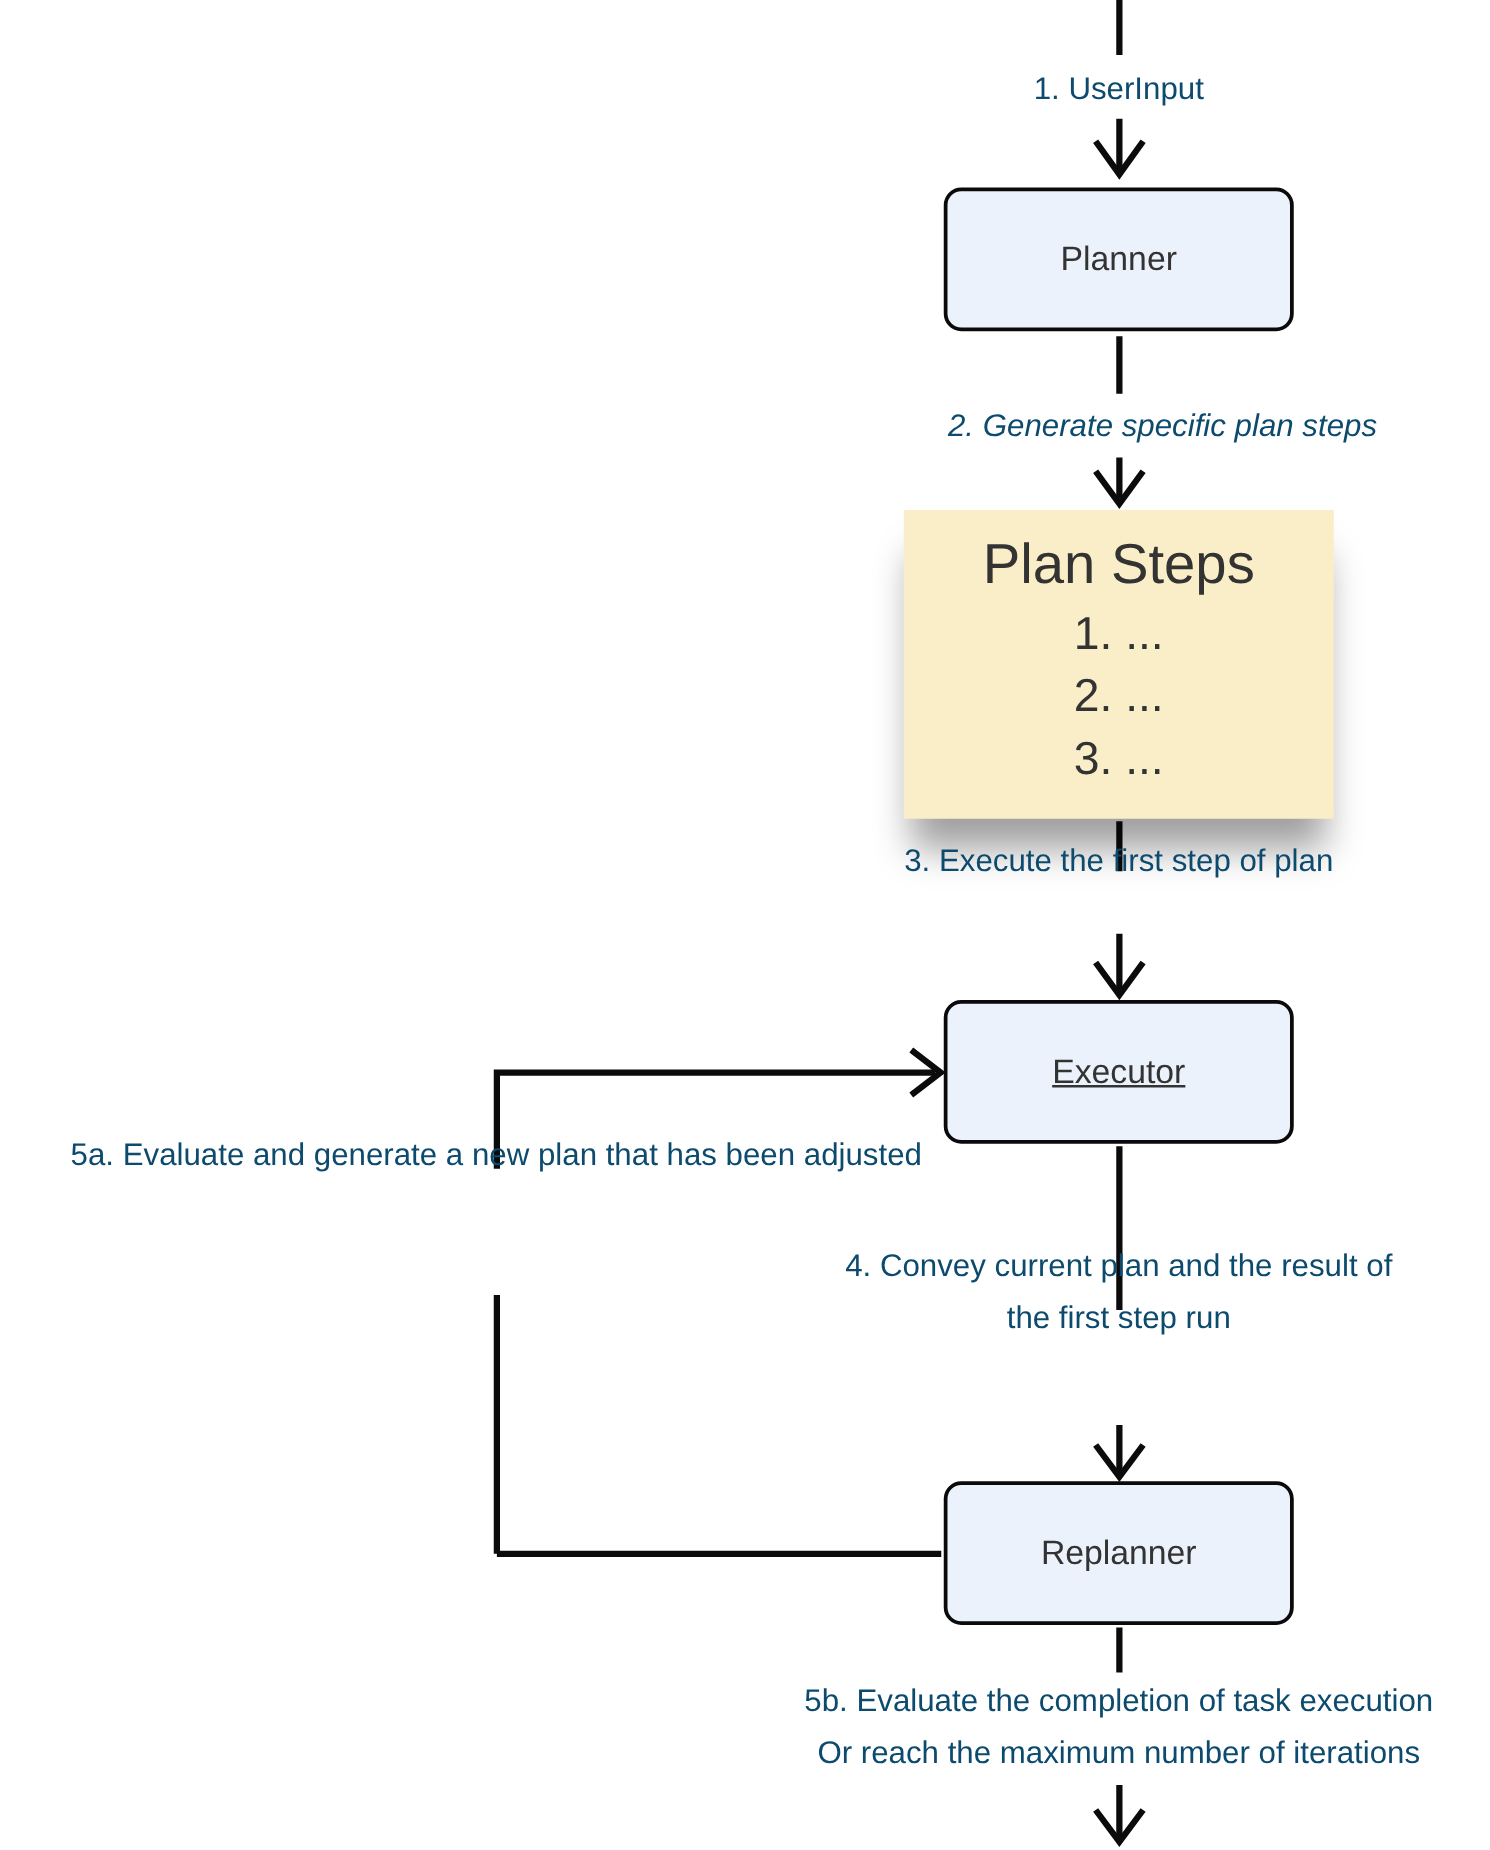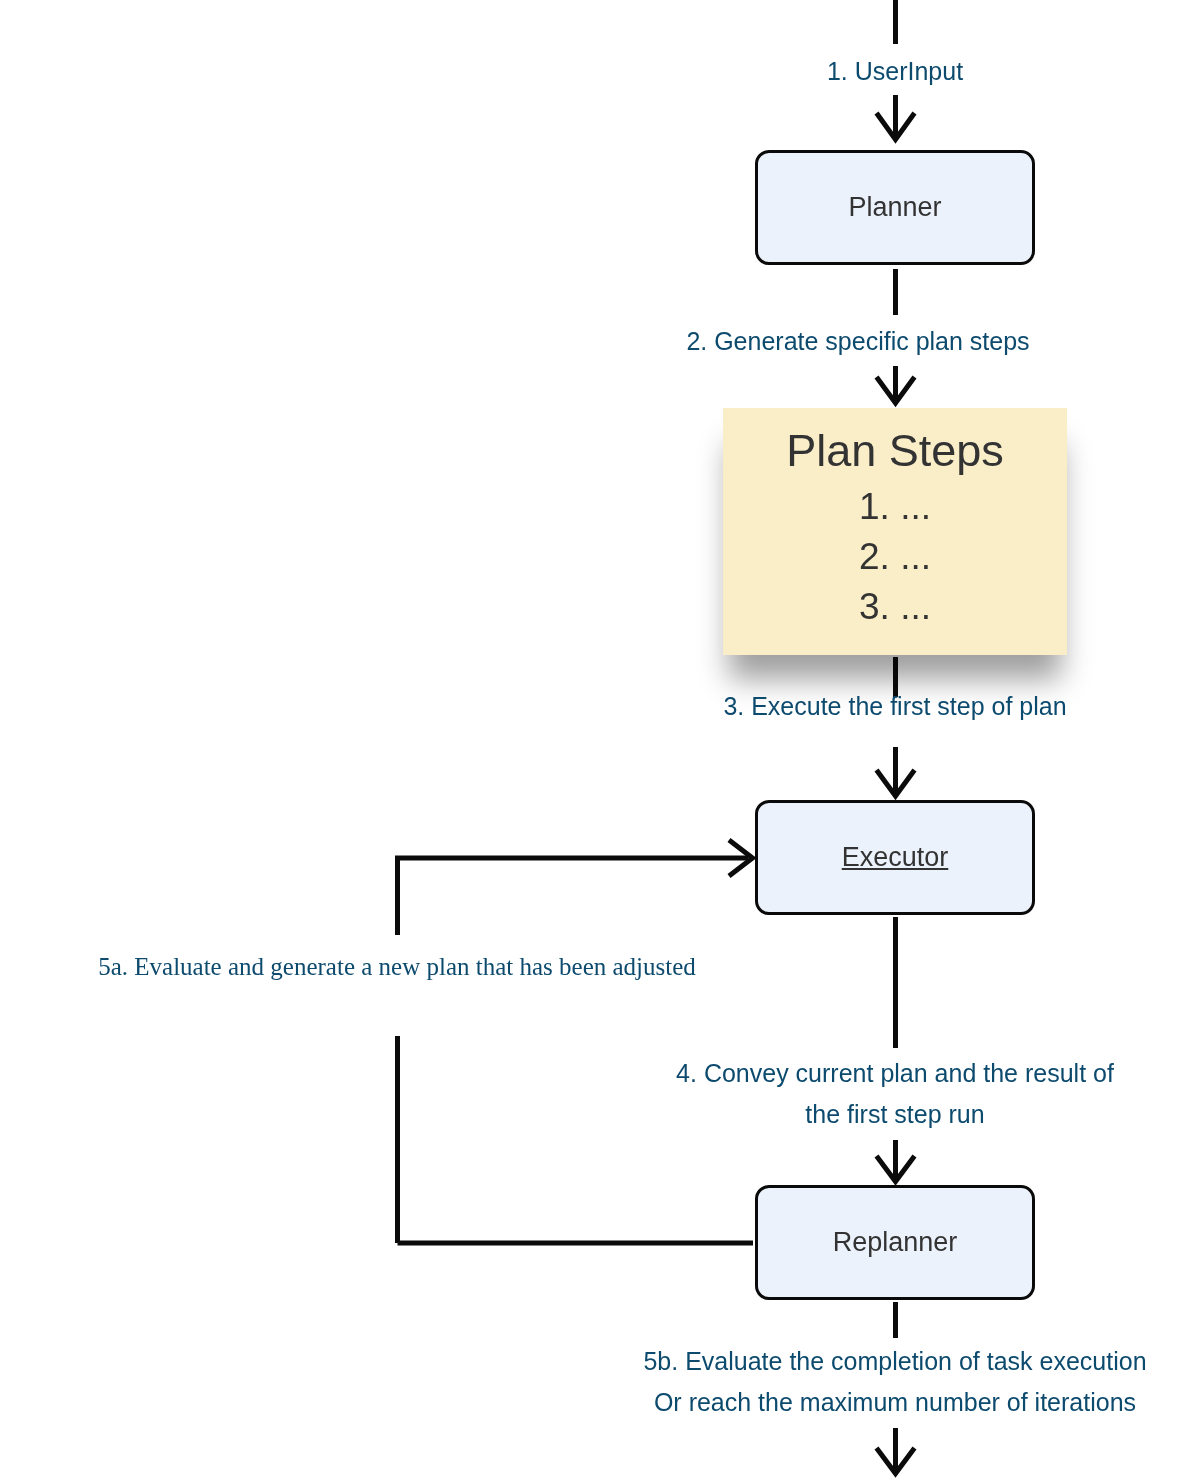--- a/index.html
+++ b/index.html
@@ -74,24 +74,24 @@
   .edge-label {
     position: absolute;
     transform: translateX(-50%);
     text-align: center;
     font-size: 25px;
     line-height: 41px;
     white-space: nowrap;
     color: #0c4a6e;
   }
   .lbl-1  { left: 895px; top: 51px; }
-  .lbl-2  { left: 858px; top: 321px; }
-  .lbl-3  { left: 895px; top: 686px; }
-  .lbl-4  { left: 895px; top: 1053px; }
-  .lbl-5a { left: 397px; top: 946px; font-family: Liberation Serif, serif; }
+  .lbl-2  { left: 930px; top: 321px; font-style: italic; }
+  .lbl-3  { left: 895px; top: 669px; }
+  .lbl-4  { left: 895px; top: 993px; }
+  .lbl-5a { left: 397px; top: 904px; }
   .lbl-5b { left: 895px; top: 1341px; }
 </style>
 </head>
 <body>
 
 <div class="canvas">
 
   <svg class="wires" width="1192" height="1480" viewBox="0 0 1192 1480" xmlns="http://www.w3.org/2000/svg">
 
     <g>

